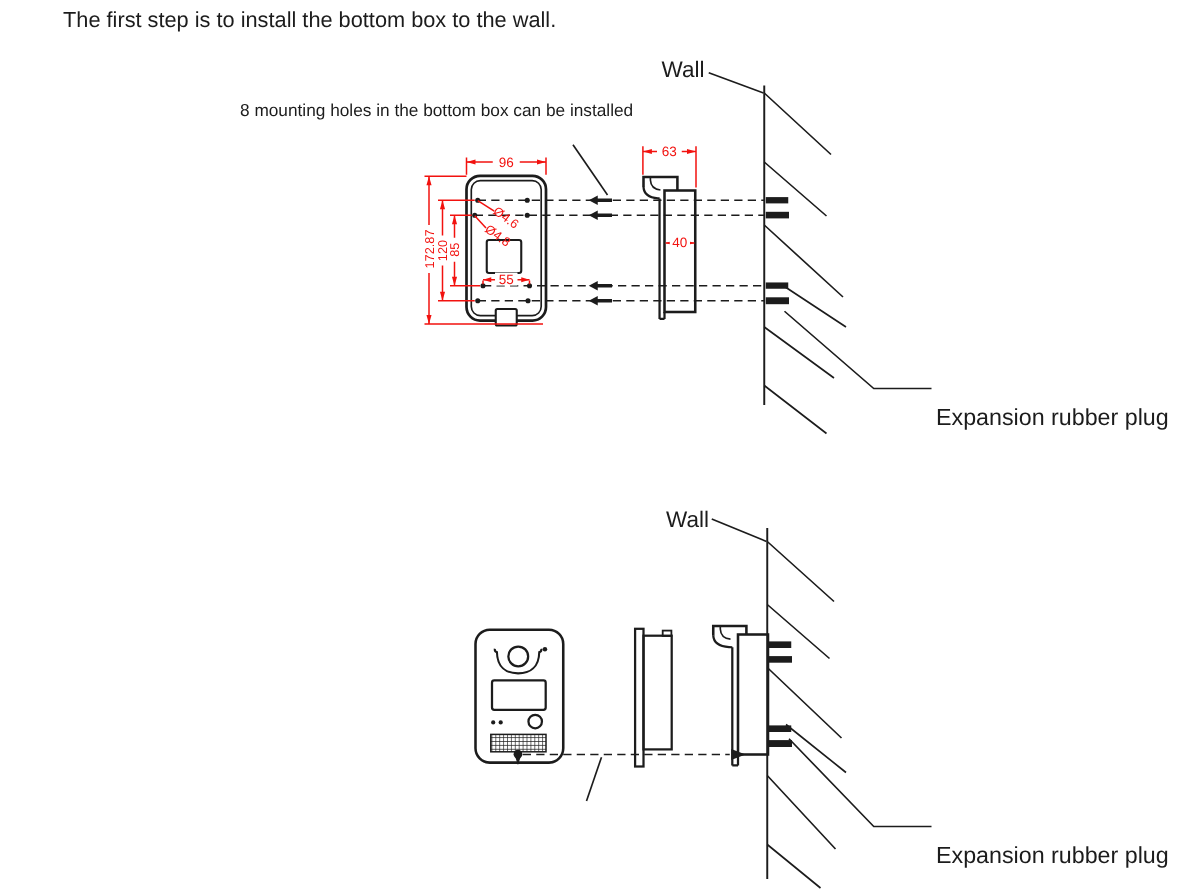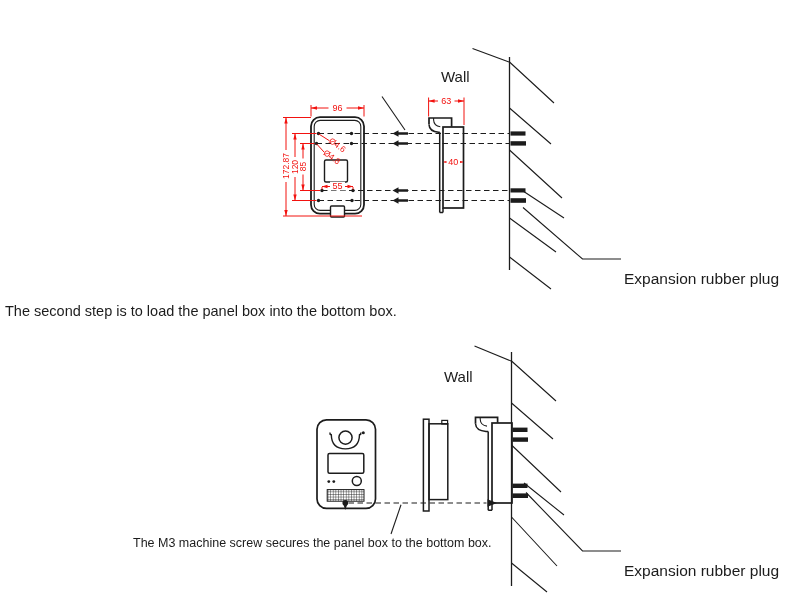--- a/index.html
+++ b/index.html
@@ -4,21 +4,21 @@
 <style>
   html,body{margin:0;padding:0;background:#fff;}
   .canvas{
     position:relative;width:796px;height:594px;background:#ffffff;overflow:hidden;
     font-family:"Liberation Sans",sans-serif;color:#1c1c1c;
   }
   .canvas svg{position:absolute;left:0;top:0;}
   .lbl{position:absolute;white-space:nowrap;color:#1c1c1c;}
   .t-title{font-size:14.5px;line-height:1.15;}
   .t-note{font-size:11.5px;line-height:15px;}
-  .t-wall{font-size:15px;margin-top:30px;}
+  .t-wall{font-size:15px;}
   .t-plug{font-size:15.5px;margin-top:20px;}
   .t-m3{font-size:12.5px;}
   text.dim{font-family:"Liberation Sans",sans-serif;font-size:9px;fill:#f2120f;}
   text.dim.small{font-size:8.5px;}
 </style>
 </head>
 <body>
 
 <div class="canvas">
 
@@ -207,21 +207,21 @@
       </g>
 
       <g stroke-width="1.1">
         <path d="M474.5,346 L511,361"></path>
         <path d="M391,534 L401,504.8"></path>
         <path d="M621,551 H582.5 L526,492.5"></path>
       </g>
     </g>
   </svg>
 
+  <div class="lbl t-title" style="left:42px;top:6px">The first step is to install the bottom box to the wall.</div>
+  <div class="lbl t-note" style="left:160px;top:67px">8 mounting holes in the bottom box can be installed</div>
   <div class="lbl t-wall" style="left:441px;top:38px">Wall</div>
   <div class="lbl t-plug" style="left:624px;top:250px">Expansion rubber plug</div>
 
-  <div class="lbl t-title" style="left:5px;top:303px">The second step is to load the panel box into the bottom box.</div>
   <div class="lbl t-wall" style="left:444px;top:338px">Wall</div>
-  <div class="lbl t-m3" style="left:133px;top:536px">The M3 machine screw secures the panel box to the bottom box.</div>
   <div class="lbl t-plug" style="left:624px;top:542px">Expansion rubber plug</div>
 
 </div>
 
 </body></html>

